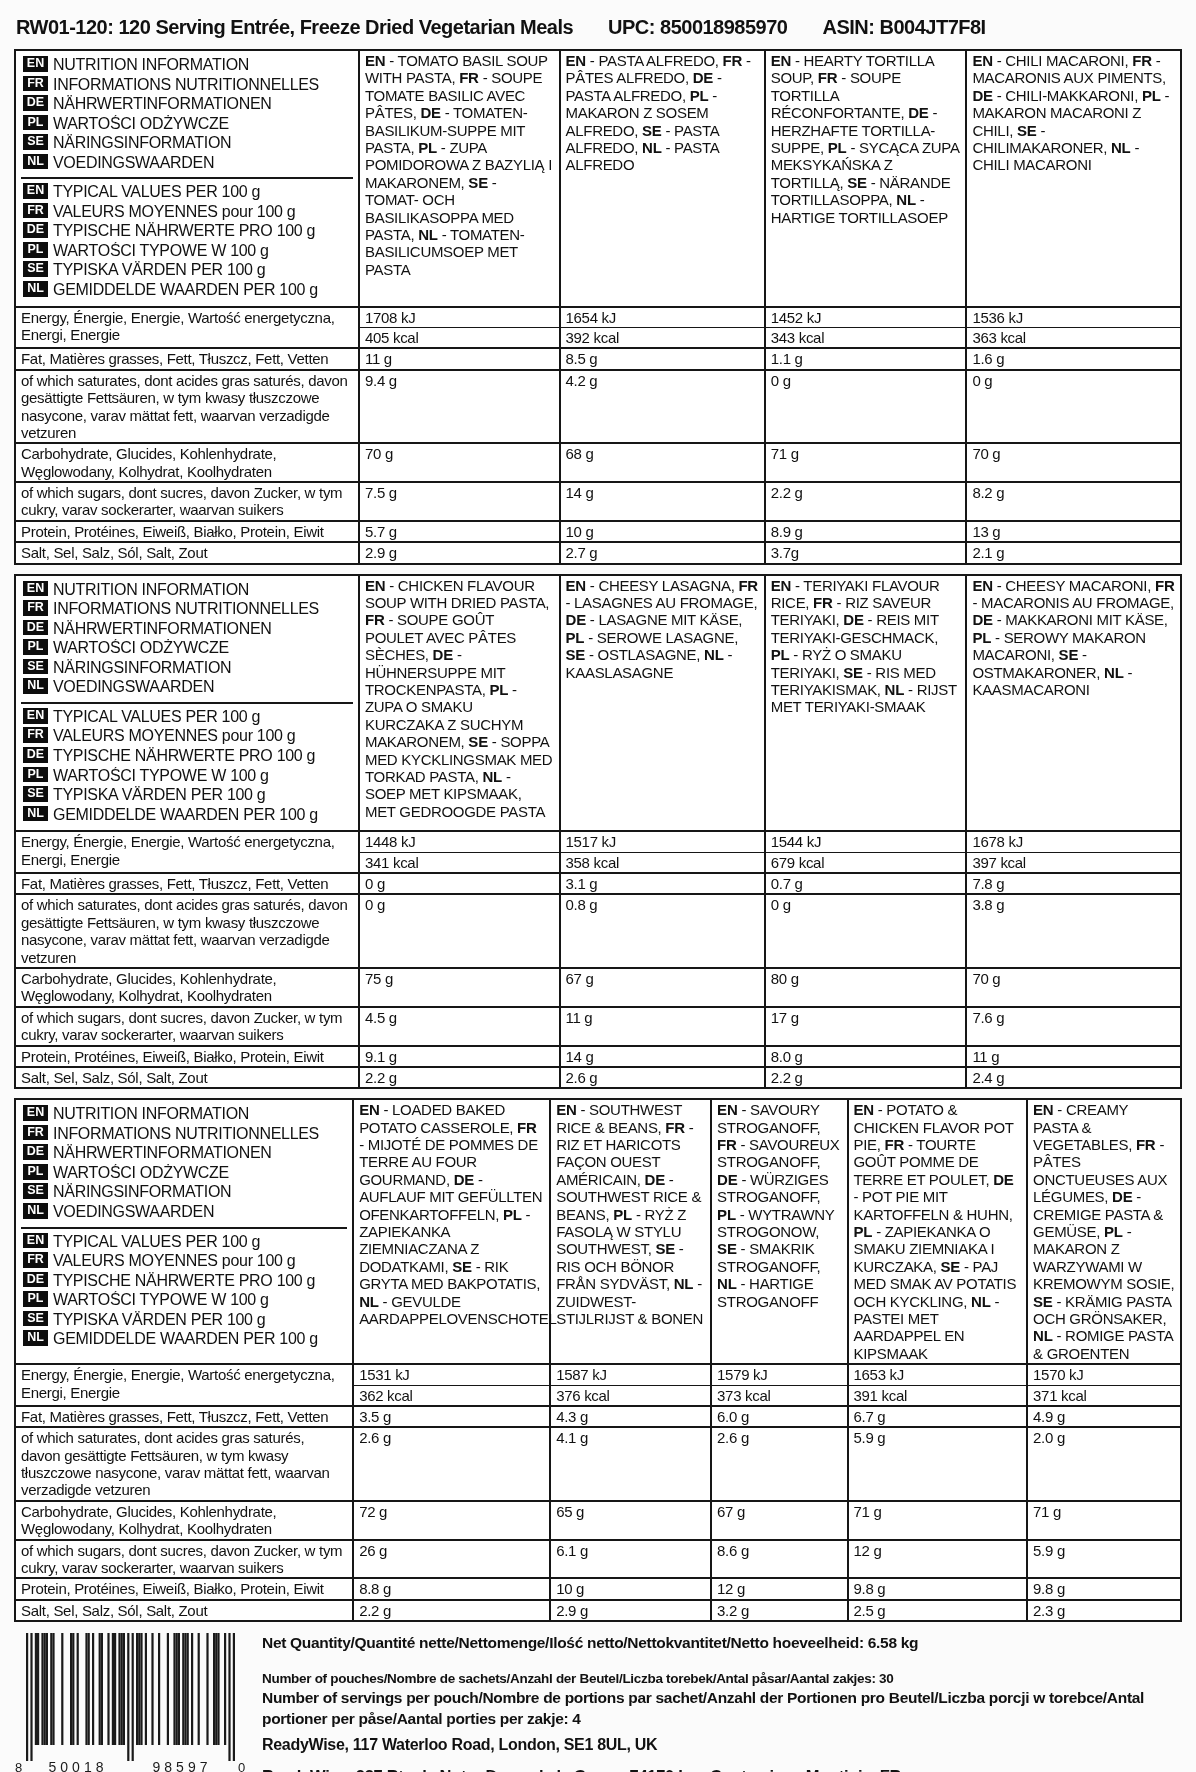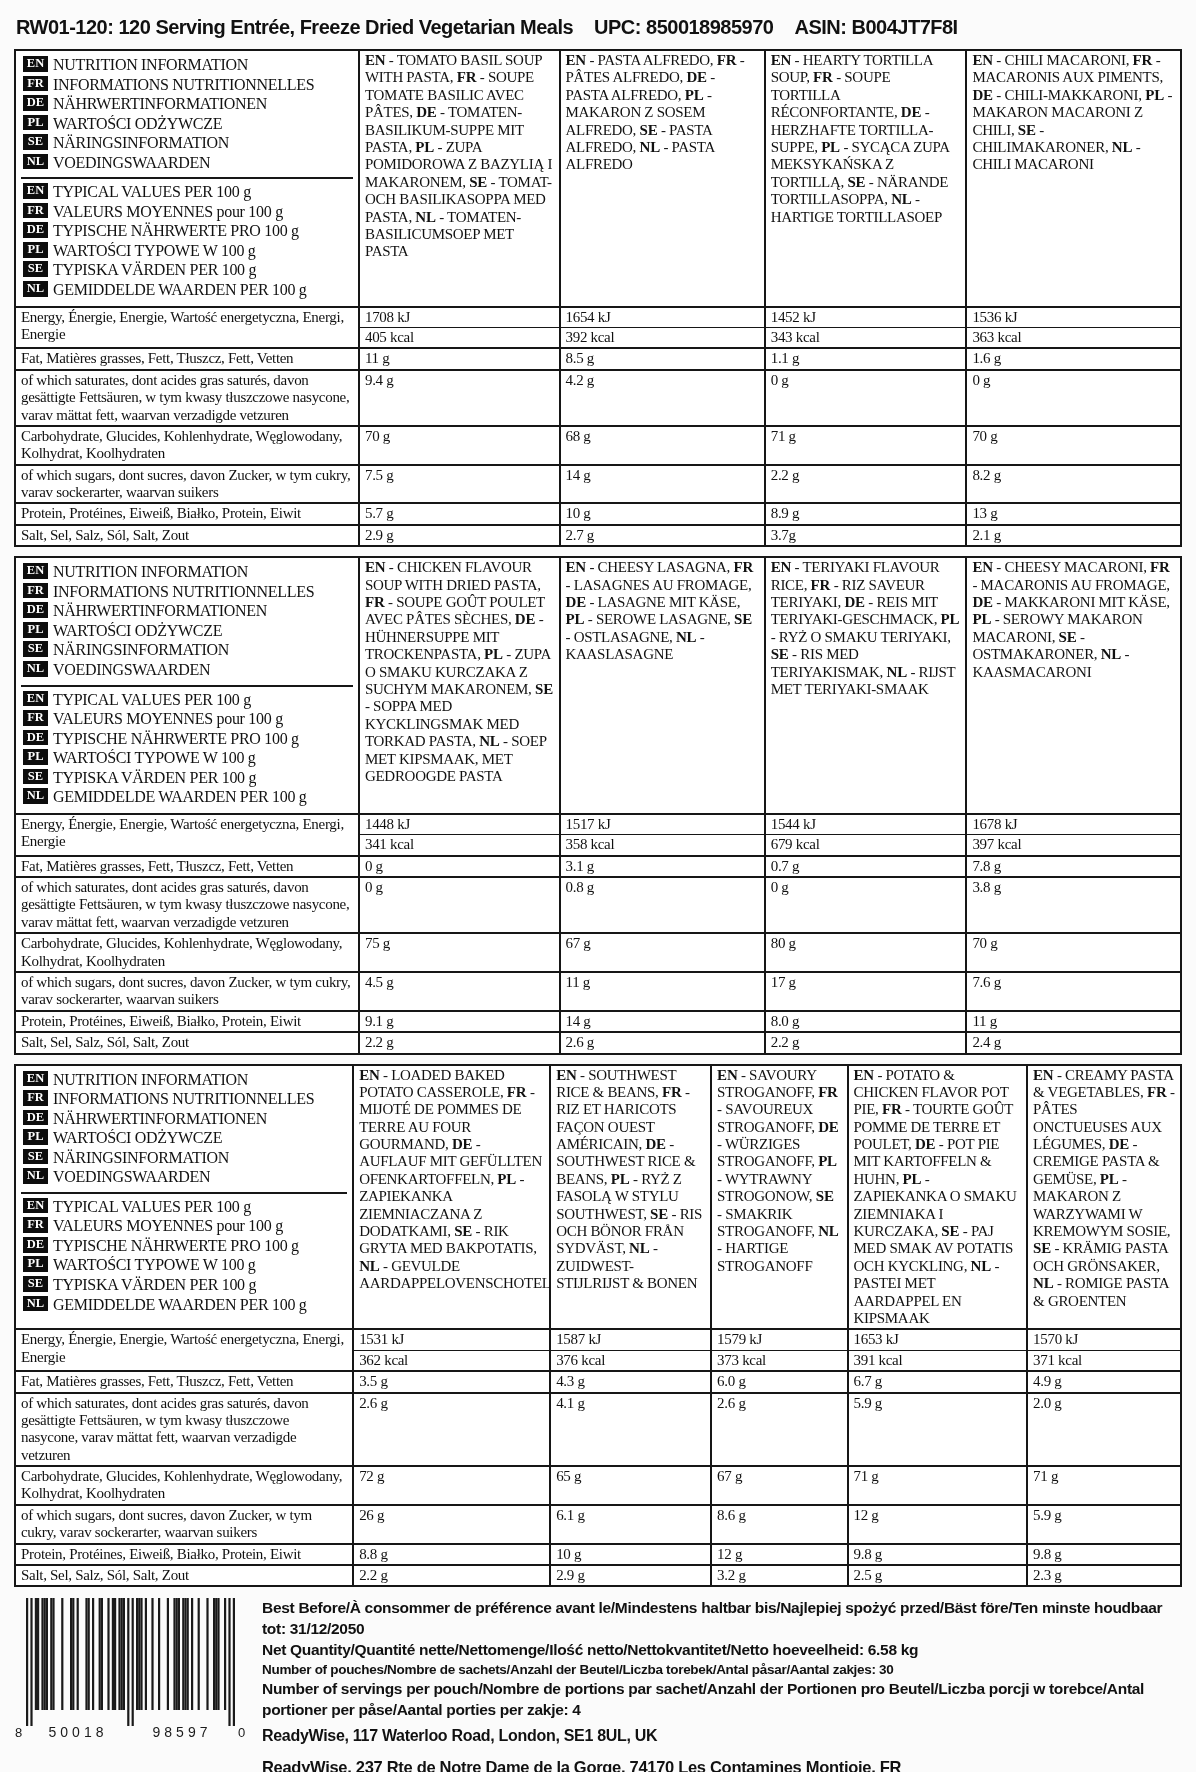--- a/index.html
+++ b/index.html
@@ -1,42 +1,42 @@
 <!DOCTYPE html>
 <html><head>
 <meta charset="utf-8">
 <style>
   html,body{margin:0;padding:0;background:#f6f6f6;}
   body{width:1196px;font-family:"Liberation Sans","DejaVu Sans",sans-serif;color:#111;}
   .page{background:#fbfbfb;padding:10px 14px 8px 14px;box-sizing:border-box;width:1196px;}
   
-  .titlebar{display:flex;gap:21px;align-items:baseline;font-weight:700;font-size:20px;letter-spacing:-0.5px;margin:6px 0 10px 2px;}
+  .titlebar{display:flex;gap:35px;align-items:baseline;font-weight:700;font-size:20px;letter-spacing:-0.5px;margin:6px 0 10px 2px;}
   
-  .ntable-wrap{margin-bottom:9px;font-family:Liberation Serif, serif;}
+  .ntable-wrap{margin-bottom:9px;}
   table.ntable-el{border-collapse:collapse;width:100%;table-layout:fixed;background:#fff;}
   table.ntable-el,table.ntable-el td{border:2px solid #161616;}
   table.ntable-el td{padding:1px 5px;vertical-align:top;font-size:15px;letter-spacing:-0.3px;line-height:1.16;}
   td.langcell{padding:0;}
   .langblock{padding:3px 4px 4px 2px;}
   .langblock.b1{border-bottom:2px solid #161616;}
   .langline{display:flex;gap:5px;align-items:flex-start;margin:1px 0;}
   .langtag{flex:0 0 auto;background:#0d0d0d;color:#fff;font-weight:700;font-size:12.5px;letter-spacing:0;line-height:1.25;padding:0 2px;min-width:21px;text-align:center;}
   .langline .ltext{white-space:nowrap;overflow:hidden;font-size:16px;}
   td.prodcell{font-size:15px;line-height:1.15;padding:2px 4px;}
   td.prodcell b{letter-spacing:-0.2px;}
   td.lbl{line-height:1.12;padding:2px 5px;}
   td.val{font-size:15px;}
   tr.kjrow td.val{border-bottom-width:1px;}
   tr.kcalrow td{border-top-width:1px;}
   
   .footer{display:flex;align-items:flex-start;gap:16px;margin-top:4px;}
   .barcode-box{flex:0 0 232px;padding-top:2px;}
   .foot-lines{flex:1;font-weight:700;letter-spacing:-0.3px;padding-top:2px;}
   .fl{font-size:15.5px;line-height:1.35;}
-  .fl.small{font-size:13.5px;}
+  .fl.small{font-size:13.5px;margin-top:16px;}
   .fl.addr1{margin-top:4px;font-size:16px;}
   .fl.addr2{margin-top:9px;font-size:16.5px;}
 </style>
 </head>
 <body>
 
 <div class="page">
 
   <div class="titlebar">
     <span>RW01-120: 120 Serving Entrée, Freeze Dried Vegetarian Meals</span>
@@ -490,21 +490,20 @@
           <rect x="210.00" y="0" width="2.20" height="112" fill="#1a1a1a"></rect>
           <rect x="214.40" y="0" width="2.20" height="128" fill="#1a1a1a"></rect>
           <rect x="218.80" y="0" width="2.20" height="128" fill="#1a1a1a"></rect>
           <text x="1" y="139" font-size="13" font-family="&quot;Liberation Sans&quot;, sans-serif" fill="#1a1a1a" text-anchor="start" letter-spacing="4">8</text>
           <text x="64" y="139" font-size="14" font-family="&quot;Liberation Sans&quot;, sans-serif" fill="#1a1a1a" text-anchor="middle" letter-spacing="4">50018</text>
           <text x="168" y="139" font-size="14" font-family="&quot;Liberation Sans&quot;, sans-serif" fill="#1a1a1a" text-anchor="middle" letter-spacing="4">98597</text>
           <text x="224" y="139" font-size="13" font-family="&quot;Liberation Sans&quot;, sans-serif" fill="#1a1a1a" text-anchor="start" letter-spacing="4">0</text>
         </svg>
     </div>
     <div class="foot-lines">
-      <div class="fl">Best Before/À consommer de préférence avant le/Mindestens haltbar bis/Najlepiej spożyć przed/Bäst före/Ten minste houdbaar tot: 31/12/2050</div>
       <div class="fl">Net Quantity/Quantité nette/Nettomenge/Ilość netto/Nettokvantitet/Netto hoeveelheid: 6.58 kg</div>
       <div class="fl small">Number of pouches/Nombre de sachets/Anzahl der Beutel/Liczba torebek/Antal påsar/Aantal zakjes: 30</div>
       <div class="fl">Number of servings per pouch/Nombre de portions par sachet/Anzahl der Portionen pro Beutel/Liczba porcji w torebce/Antal portioner per påse/Aantal porties per zakje: 4</div>
       <div class="fl addr1">ReadyWise, 117 Waterloo Road, London, SE1 8UL, UK</div>
       <div class="fl addr2">ReadyWise, 237 Rte de Notre Dame de la Gorge, 74170 Les Contamines Montjoie, FR</div>
     </div>
   </div>
 
 </div>
 

